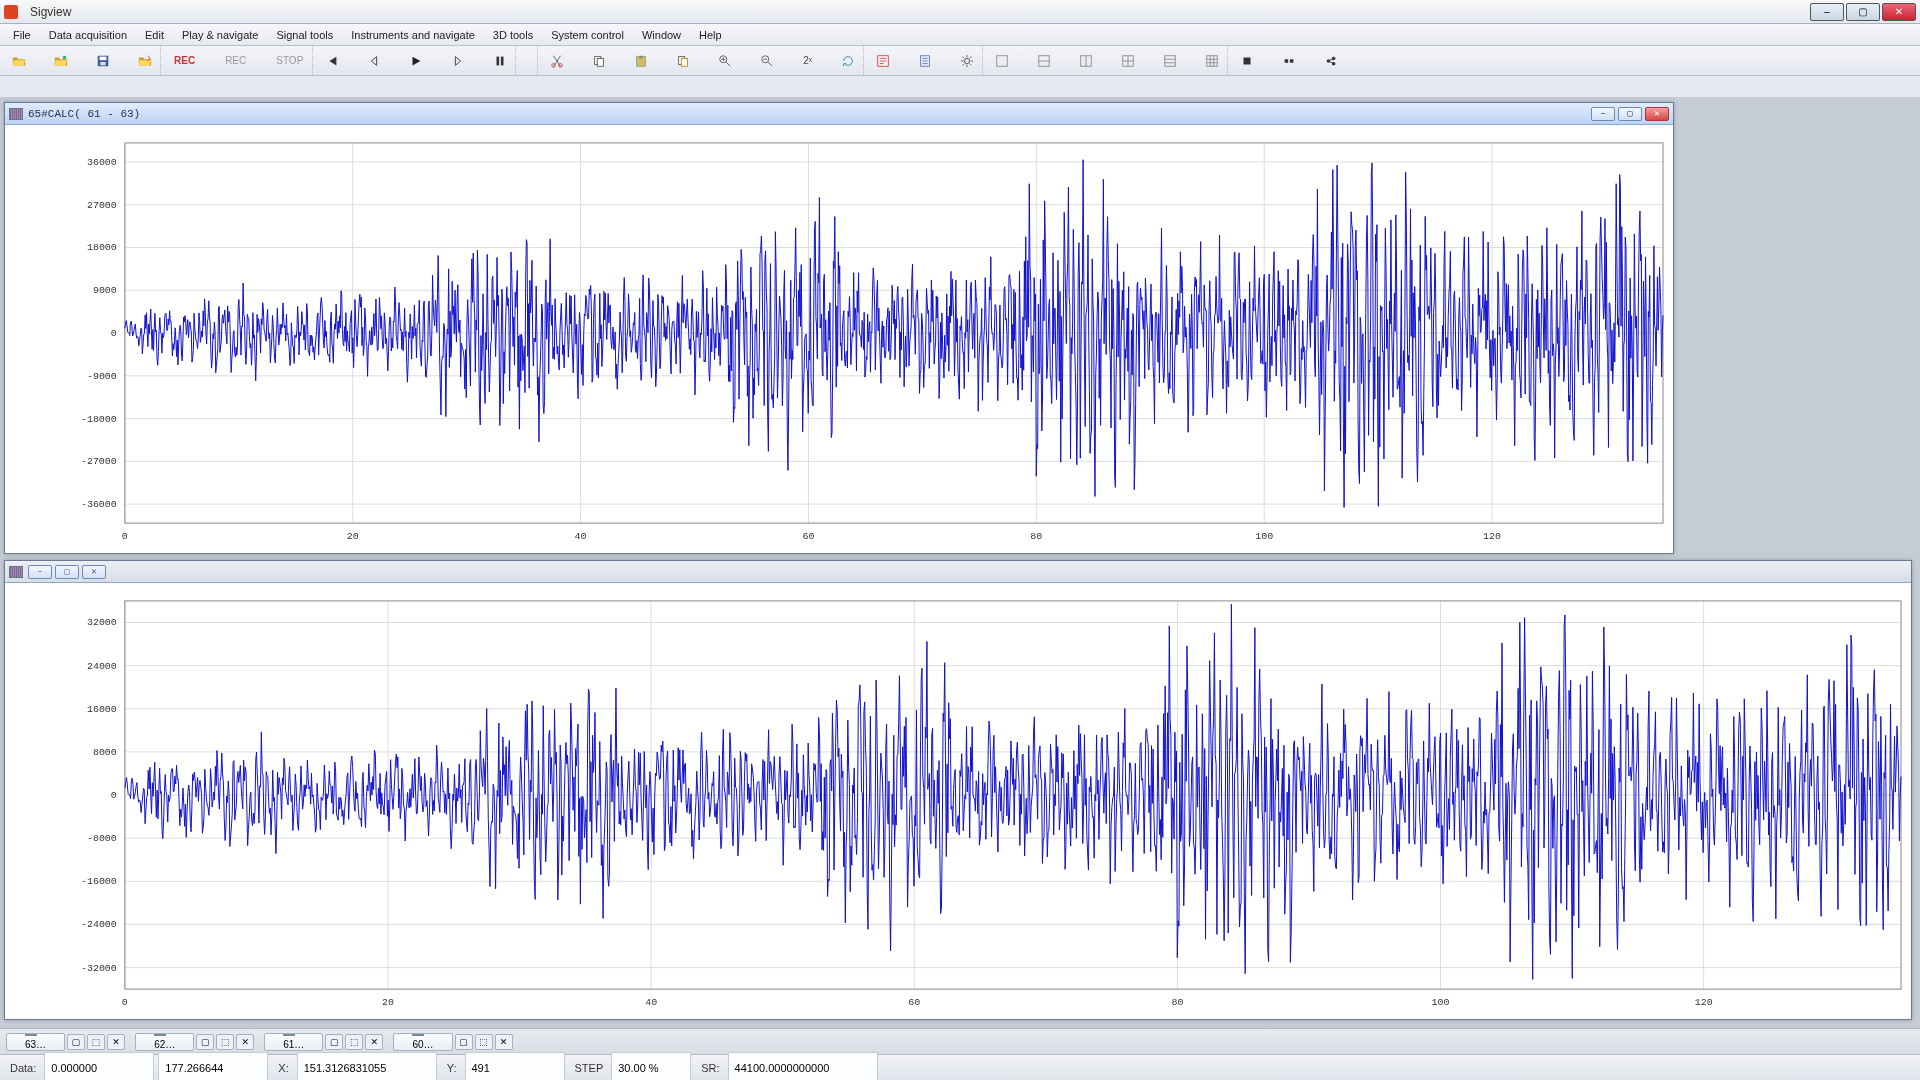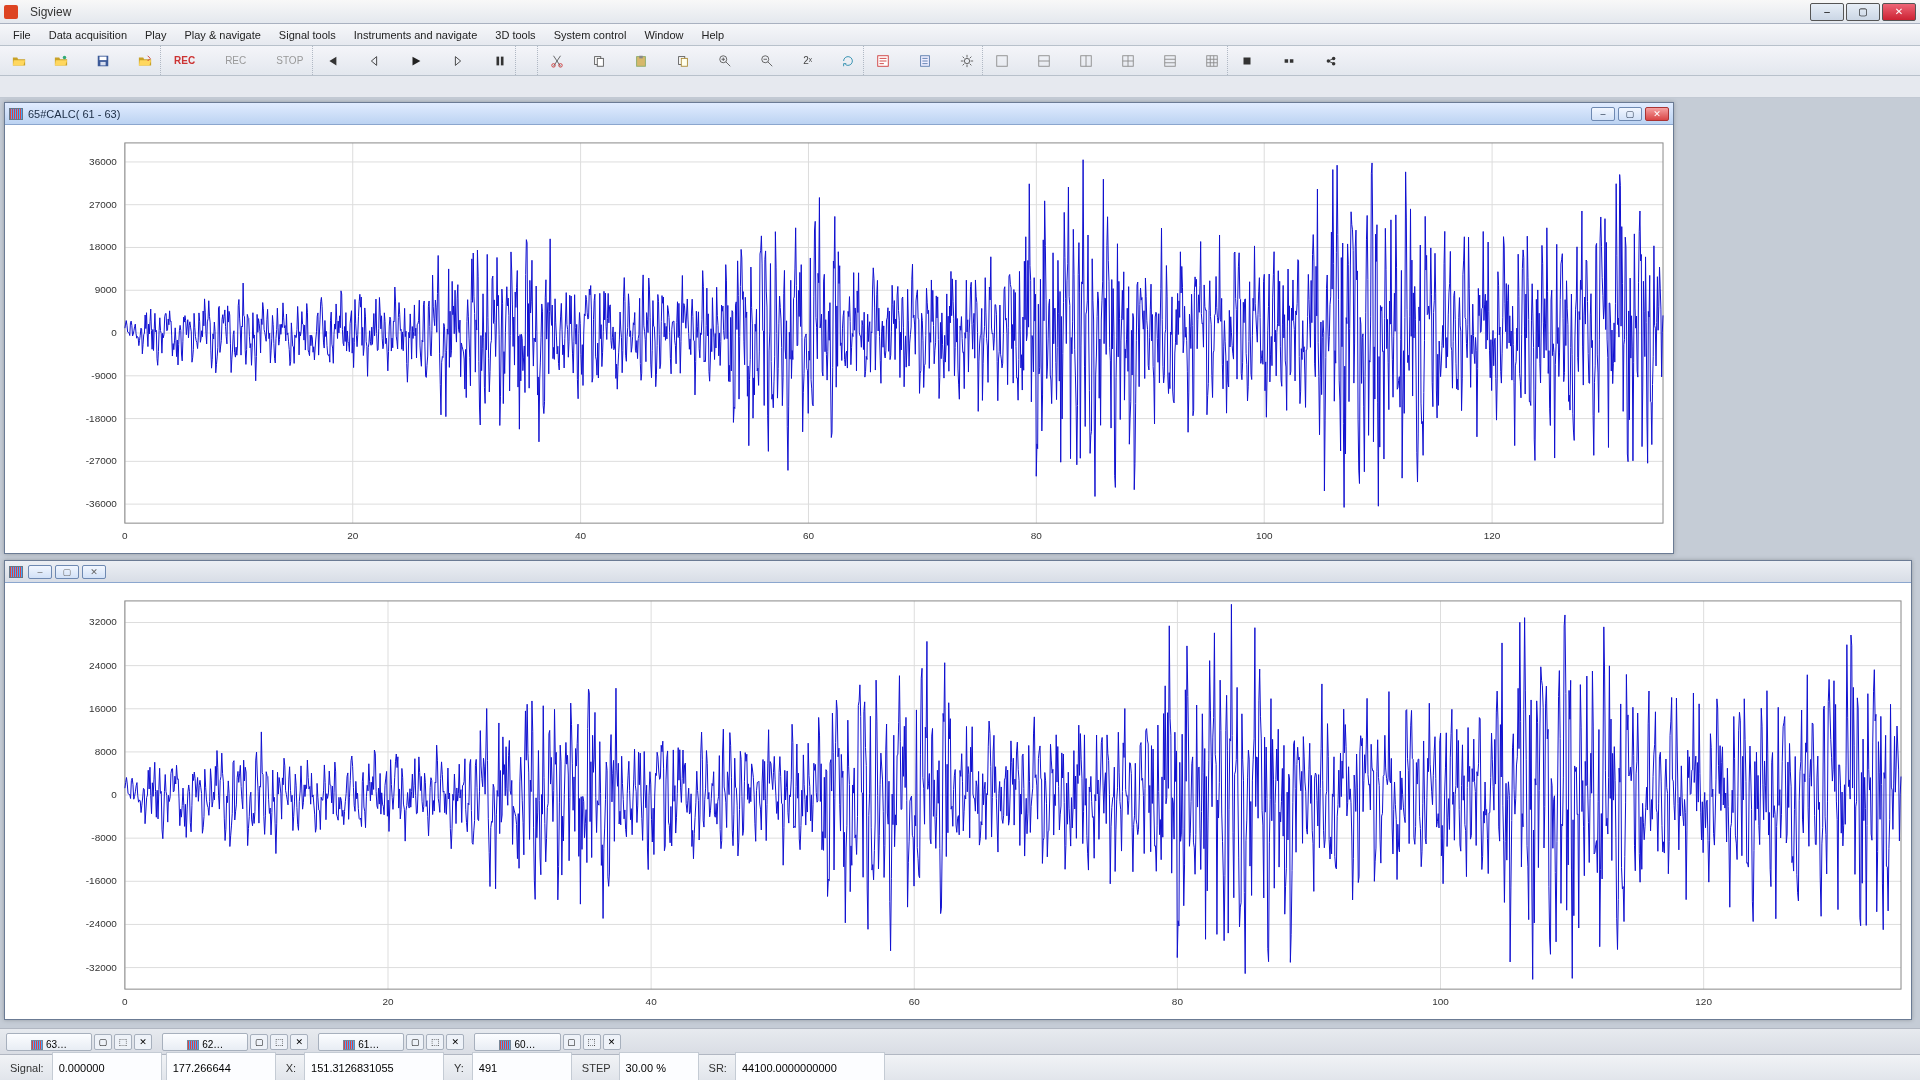--- a/index.html
+++ b/index.html
@@ -24,37 +24,37 @@
 .tbgrp { display: flex; align-items: center; gap: 20px; padding: 0 4px; border-right: 1px dotted #b0b8c4; height: 100%; }
 .tbgrp:last-child { border-right: none; }
 .tbtn { width: 22px; height: 22px; border: 1px solid transparent; display: flex; align-items: center; justify-content: center; cursor: pointer; font-size: 12px; color: #444; border-radius: 2px; }
 .tbtn svg { width: 14px; height: 14px; }
 .tbtn.txt { width: auto; padding: 0 4px; font-size: 10px; }
 
 
 .toolstrip2 { height: 22px; background: #e6e9ef; border-bottom: 1px solid #c2c9d3; }
 
 
-.mdi { position: absolute; left: 0; top: 98px; right: 0; bottom: 52px; background: #c5ccd6; padding: 24px; overflow: hidden; }
+.mdi { position: absolute; left: 0; top: 98px; right: 0; bottom: 52px; background: #c5ccd6; padding: 24px; overflow: hidden; font-family: Liberation Mono, monospace; }
 
 .mdiwin { position: absolute; background: #fff; border: 1px solid #6b7b94; box-shadow: 0 0 4px rgba(0,0,0,0.25); }
 .mdiwin .mdihdr { height: 22px; background: linear-gradient(#e1ecff,#bcd3f2); border-bottom: 1px solid #8ba6ce; display: flex; align-items: center; padding: 0 4px; font-size: 11px; color: #1b2c44; }
 .mdiwin.inactive .mdihdr { background: linear-gradient(#eceff4,#d8dde6); color: #666; }
 .mdihdr .wicon { width: 14px; height: 12px; margin-right: 5px; background: repeating-linear-gradient(90deg,#d44,#d44 1px,#4af 1px,#4af 2px); border: 1px solid #678; }
 .mdihdr .wtitle { flex: 1; }
 .mdihdr .wctrls { display: flex; gap: 3px; }
 .wctrl { width: 24px; height: 14px; border: 1px solid #6e89b2; background: linear-gradient(#f2f7ff,#d2e1f7); border-radius: 2px; display: flex; align-items: center; justify-content: center; font-size: 9px; cursor: pointer; }
 .wctrl.close { background: linear-gradient(#f5a0a0,#d94545); color:#fff; border-color:#a33; }
 .plotarea { position: absolute; top: 22px; left: 0; right: 0; bottom: 0; background: #fff; }
 .plotarea svg { width: 100%; height: 100%; display: block; }
 
 
 .tabstrip { position: absolute; left: 0; right: 0; bottom: 26px; height: 26px; background: linear-gradient(#e7eaef,#d9dde4); border-top: 1px solid #b1b7c2; display: flex; align-items: center; padding: 0 6px; gap: 10px; }
 .tabgrp { display: flex; align-items: center; gap: 2px; }
-.tab { height: 18px; background: linear-gradient(#fcfdff,#e8edf4); border: 1px solid #a7b0bd; border-radius: 2px; padding: 0 24px; display: flex; align-items: flex-end; gap: 3px; font-size: 10px; cursor: pointer; }
+.tab { height: 18px; background: linear-gradient(#fcfdff,#e8edf4); border: 1px solid #a7b0bd; border-radius: 2px; padding: 0 18px; display: flex; align-items: flex-start; gap: 3px; font-size: 10px; cursor: pointer; flex-direction: column; }
 .tab .ticon { width: 12px; height: 10px; background: repeating-linear-gradient(90deg,#d44,#d44 1px,#4af 1px,#4af 2px); border: 1px solid #789; }
 .tabmini { width: 18px; height: 16px; border: 1px solid #a7b0bd; background: #eef2f8; display: flex; align-items: center; justify-content: center; font-size: 9px; cursor: pointer; border-radius: 2px; }
 
 
 .statusbar { position: absolute; left: 0; right: 0; bottom: 0; height: 26px; background: linear-gradient(#f1f3f6,#e1e5eb); border-top: 1px solid #b1b7c2; display: flex; align-items: center; font-size: 11px; }
 .statcell { height: 32px; border: 1px solid #c4cbd4; background: #fcfdff; display: flex; align-items: center; padding: 0 6px; margin-left: 4px; }
 .statlabel { padding: 0 4px 0 10px; color: #333; }
 
 
 .axislabel { font-size: 10px; fill: #333; }
@@ -68,21 +68,21 @@
   <div class="winbtns">
     <div class="winbtn min">–</div>
     <div class="winbtn max">▢</div>
     <div class="winbtn close">✕</div>
   </div>
 </div>
 
 <div class="menubar">
   <span class="mitem">File</span>
   <span class="mitem">Data acquisition</span>
-  <span class="mitem">Play</span>
+  <span class="mitem">Edit</span>
   <span class="mitem">Play &amp; navigate</span>
   <span class="mitem">Signal tools</span>
   <span class="mitem">Instruments and navigate</span>
   <span class="mitem">3D tools</span>
   <span class="mitem">System control</span>
   <span class="mitem">Window</span>
   <span class="mitem">Help</span>
 </div>
 
 <div class="toolbars">
@@ -415,21 +415,21 @@
         <span class="ticon"></span>
         <span>60…</span>
       </div>
     <div class="tabmini">▢</div>
     <div class="tabmini">⬚</div>
     <div class="tabmini">✕</div>
   </div>
 </div>
 
 <div class="statusbar">
-  <span class="statlabel">Signal:</span>
+  <span class="statlabel">Data:</span>
   <div class="statcell" style="width:110px;">0.000000</div>
   <div class="statcell" style="width:110px;">177.266644</div>
   <span class="statlabel">X:</span>
   <div class="statcell" style="width:140px;">151.3126831055</div>
   <span class="statlabel">Y:</span>
   <div class="statcell" style="width:100px;">491</div>
   <span class="statlabel">STEP</span>
   <div class="statcell" style="width:80px;">30.00 %</div>
   <span class="statlabel">SR:</span>
   <div class="statcell" style="width:150px;text-align:center;">44100.0000000000</div>

